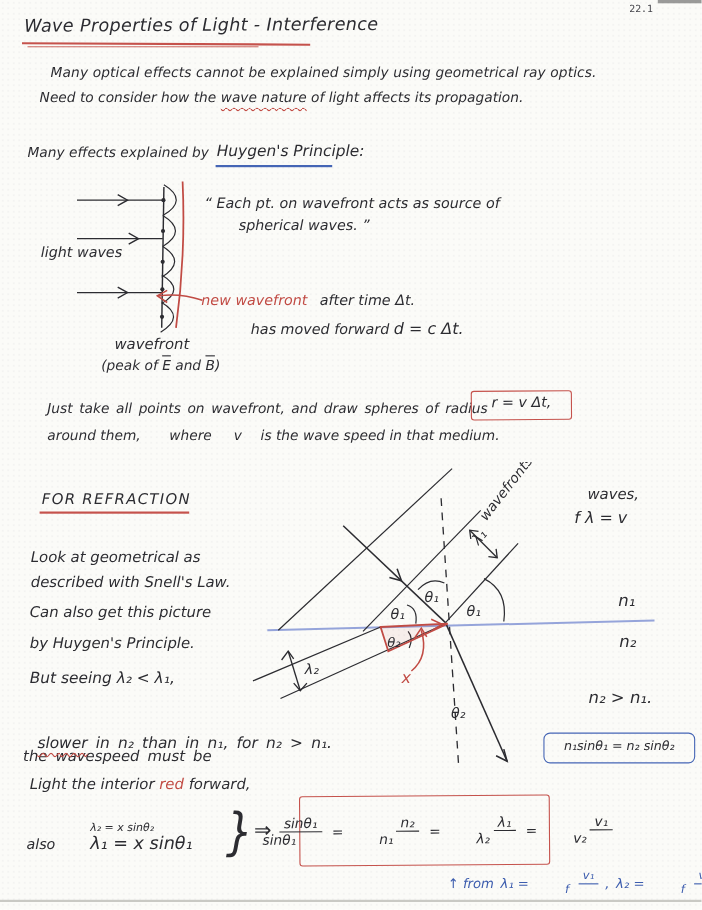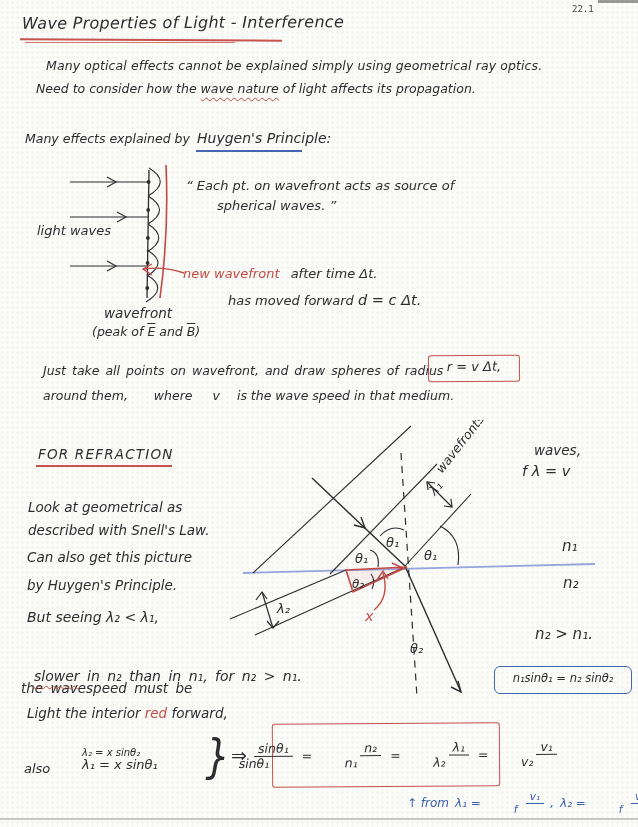--- a/index.html
+++ b/index.html
@@ -122,21 +122,21 @@
   <div class="abs hw" style="left:21px; top:632px; font-size:13.5px; word-spacing:3px;margin-top:48px;">the wavespeed must be</div>
   <div class="abs hw" style="left:34px; top:668px; font-size:14px; word-spacing:3px;">
     <span class="wavy-red">slower</span><span> in n₂ than in n₁, for n₂ &gt; n₁.</span>
   </div>
   <div class="abs hw" style="left:27px; top:705px; font-size:13.5px;">
     <span>Light the interior </span><span class="red">red</span><span> forward,</span>
   </div>
 
   <div class="abs hw" style="left:82px; top:731px; font-size:10px;margin-top:16px;">λ₂ = x sinθ₂</div>
   <div class="abs hw" style="left:24px; top:761px; font-size:13px;">also</div>
-  <div class="abs hw" style="left:82px; top:757px; font-size:13px;">λ₁ = x sinθ₁</div>
+  <div class="abs hw" style="left:82px; top:757px; font-size:16px;">λ₁ = x sinθ₁</div>
   <div class="abs hw" style="left:203px; top:729px; font-size:46px; font-weight:300; transform:scaleX(.85);">}</div>
   <div class="abs hw" style="left:231px; top:744px; font-size:19px;">⇒</div>
 
   <div class="abs redbox" style="left:272px; top:723px; width:226px; height:62px; transform:rotate(-.4deg);">
     <div class="eqrow hw" style="font-size:12.5px;">
       <span class="frac">
         <span class="num">sinθ₁</span>
         <span>sinθ₁</span>
       </span>
       <span>=</span>

